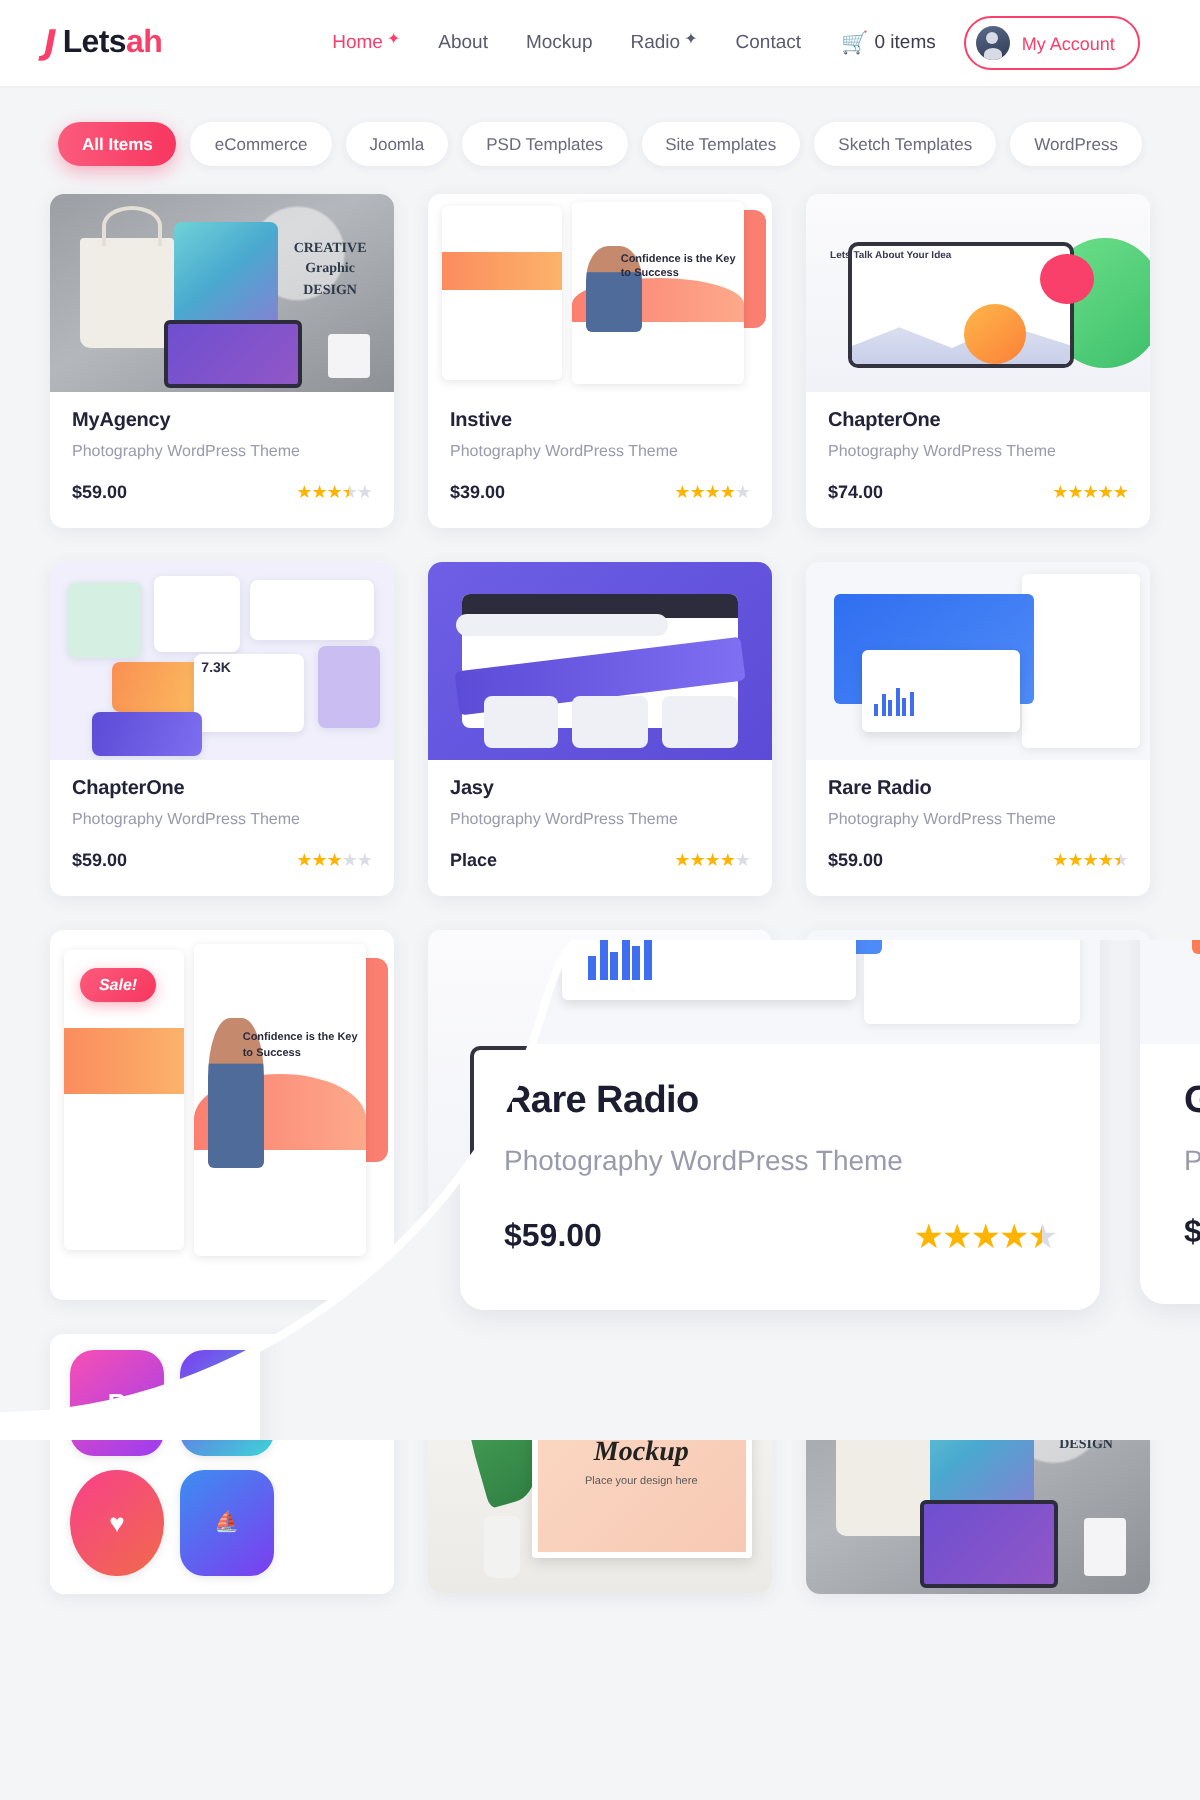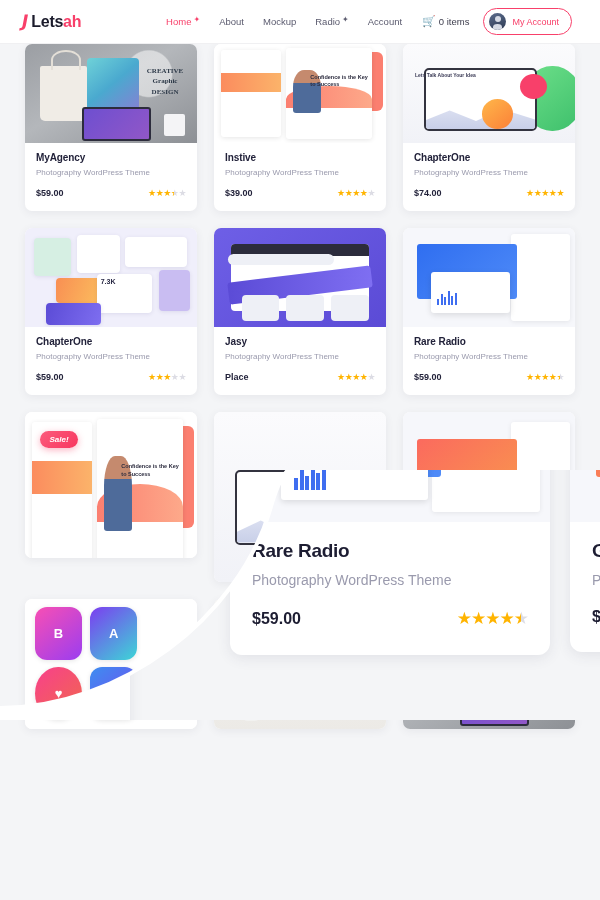--- a/index.html
+++ b/index.html
@@ -343,35 +343,44 @@
         <span>About</span>
       </div>
       <div class="nav-item">
         <span>Mockup</span>
       </div>
       <div class="nav-item">
         <span>Radio</span>
         <span class="caret">✦</span>
       </div>
       <div class="nav-item">
-        <span>Account</span>
+        <span>Contact</span>
       </div>
     </div>
 
     <div class="cart">
       <span class="cart-ico">🛒</span>
       <span class="cart-txt">0 items</span>
     </div>
 
     <div class="account">
       <span class="avatar"></span>
       <span class="account-txt">My Account</span>
     </div>
   </div>
 
+  <div class="filters">
+    <div class="chip active">All Items</div>
+    <div class="chip">eCommerce</div>
+    <div class="chip">Joomla</div>
+    <div class="chip">PSD Templates</div>
+    <div class="chip">Site Templates</div>
+    <div class="chip">Sketch Templates</div>
+    <div class="chip">WordPress</div>
+  </div>
 
   <div class="grid">
 
     <div class="card">
       <div class="thumb">
         <div class="art tex-graphic">
           <div class="bag"></div>
           <div class="tee"></div>
           <div class="tablet"></div>
           <div class="mug"></div>
@@ -494,21 +503,21 @@
         <div class="card-sub">Photography WordPress Theme</div>
         <div class="card-foot">
           <span class="price">$59.00</span>
           <span class="stars"><span class="st-on">★</span><span class="st-on">★</span><span class="st-on">★</span><span class="st-on">★</span><span class="st-half">★</span></span>
         </div>
       </div>
     </div>
   </div>
 
   <div class="grid" style="margin-top:17px">
-    <div class="card" style="height:146px">
+    <div class="card" style="height:185px">
       <div class="thumb" style="height:170px">
         <div class="art tex-confid">
           <div class="salmon-bk"></div>
           <div class="pl pl-a"></div>
           <div class="pl pl-b"></div>
           <div class="person"></div>
           <div class="confid-txt">Confidence is the Key to Success</div>
         </div>
         <div class="sale-badge">Sale!</div>
       </div>

